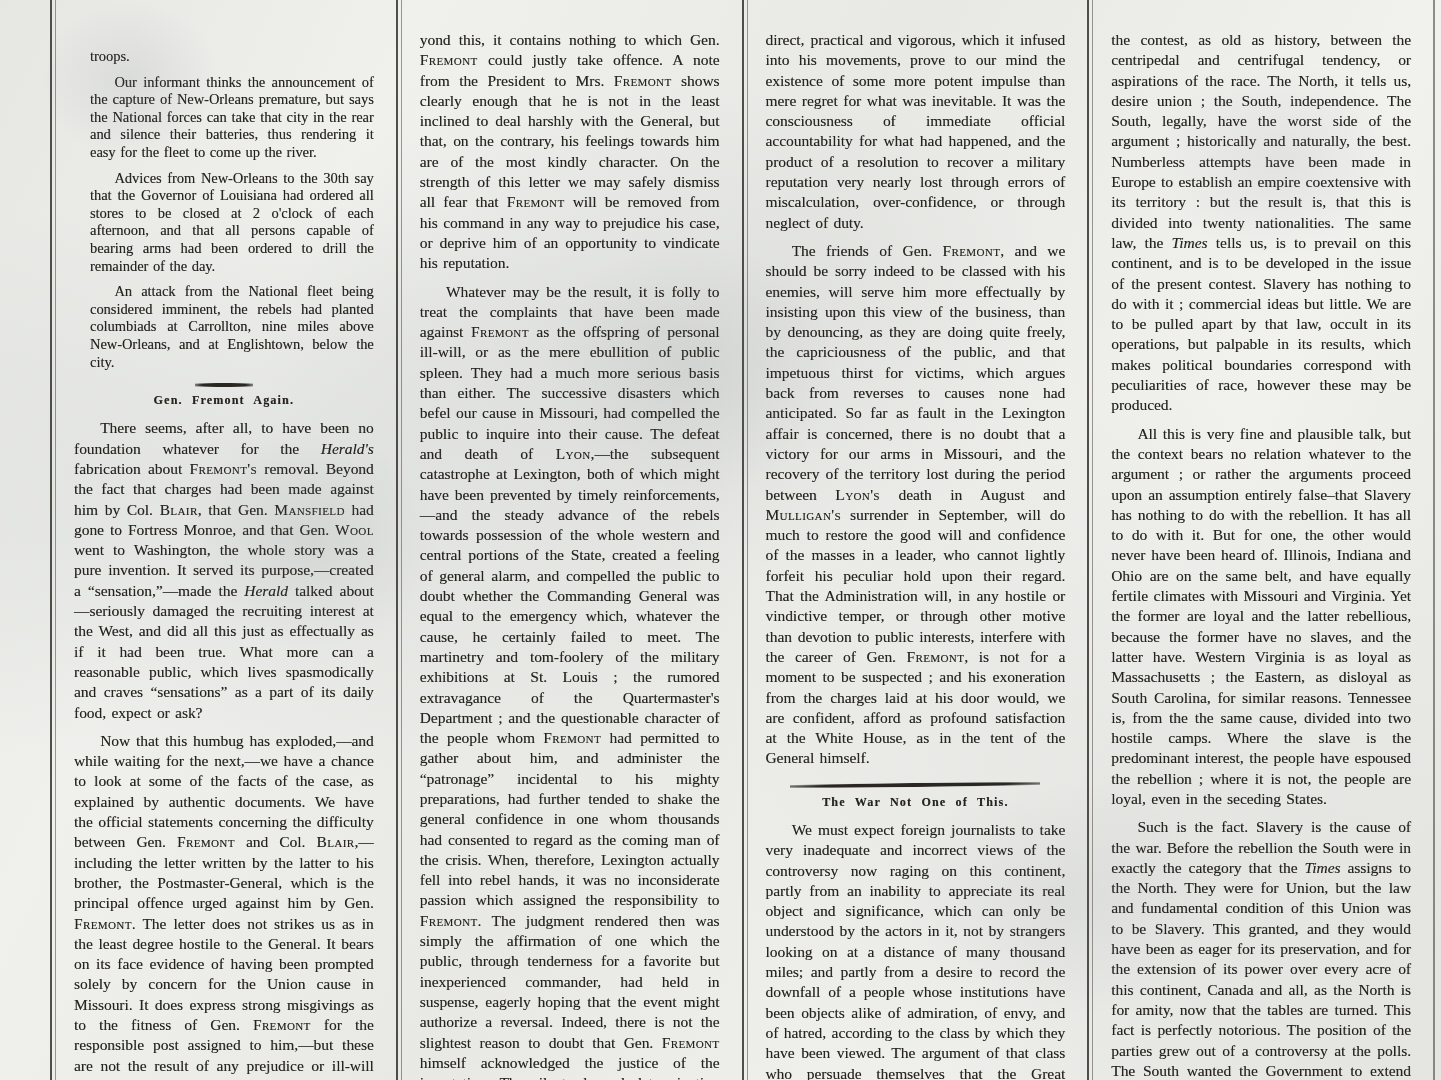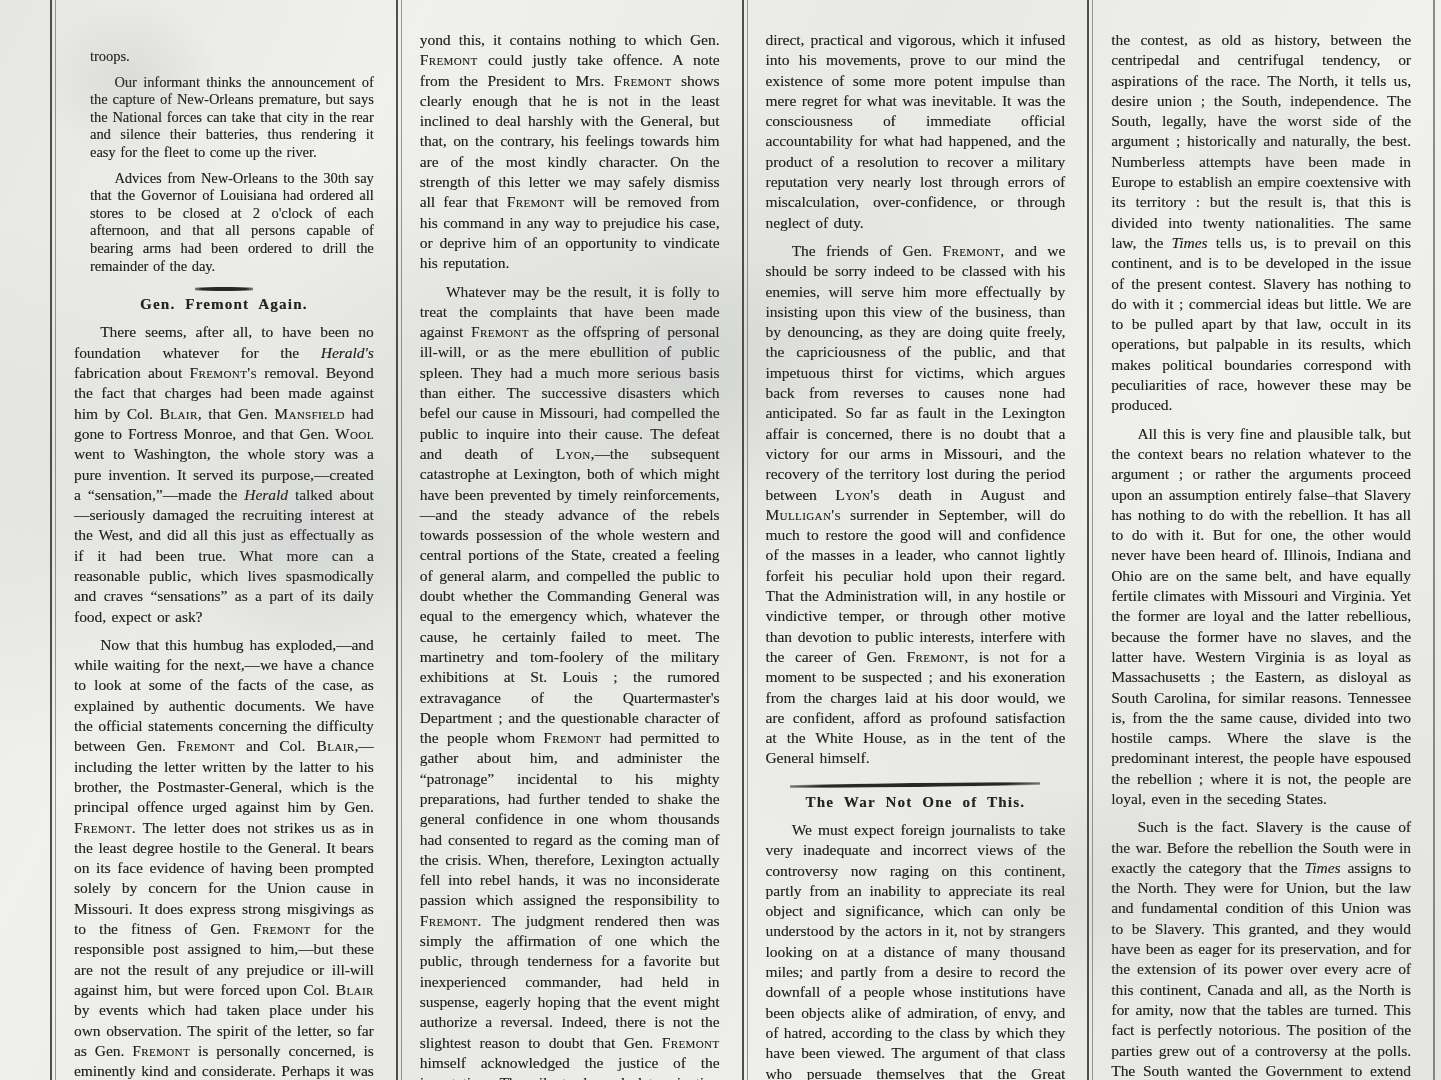--- a/index.html
+++ b/index.html
@@ -35,21 +35,21 @@
     border-left:2px solid rgba(42,39,33,.8);
     border-right:1px solid rgba(42,39,33,.45);
     box-sizing:border-box;
   }
   .colrule.faint{border-left:2px solid rgba(42,39,33,.5);border-right:none;}
   .para{margin:8px;text-indent:1.7em;word-spacing:1.5px;}
   .para.cont{text-indent:0;}
   .para.inset{margin-left:24px;font-size:14.4px;line-height:17.6px;word-spacing:1px;}
   .headline{
     margin:2px 0 5px;
-    font-size:15px;
+    font-size:12px;
     font-weight:bold;
     text-align:center;
     letter-spacing:1.2px;
     word-spacing:5px;
     text-indent:0;
   }
   .rule{
     height:4px;border:0;
     background:radial-gradient(ellipse at center,#2a2722 0%,#2a2722 55%,rgba(42,39,34,0) 95%);
   }
@@ -71,20 +71,21 @@
   <div class="stain s1"></div>
   <div class="stain s2"></div>
   <div class="stain s3"></div>
   <div class="stain s4"></div>
   <div class="stain s5"></div>
 <div class="colrule"></div>
     <div class="col col-1">
       <p class="para cont inset">troops.</p>
       <p class="para inset">Our informant thinks the announcement of the capture of New-Orleans premature, but says the National forces can take that city in the rear and silence their batteries, thus rendering it easy for the fleet to come up the river.</p>
       <p class="para inset">Advices from New-Orleans to the 30th say that the Governor of Louisiana had ordered all stores to be closed at 2 o'clock of each afternoon, and that all persons capable of bearing arms had been ordered to drill the remainder of the day.</p>
+      <p class="para inset">An attack from the National fleet being considered imminent, the rebels had planted columbiads at Carrollton, nine miles above New-Orleans, and at Englishtown, below the city.</p>
       <div class="rule short"></div>
       <h2 class="headline">Gen. Fremont Again.</h2>
       <p class="para">There seems, after all, to have been no foundation whatever for the <span class="it">Herald's</span> fabrication about <span class="sc">Fremont's</span> removal.  Beyond the fact that charges had been made against him by Col. <span class="sc">Blair</span>, that Gen. <span class="sc">Mansfield</span> had gone to Fortress Monroe, and that Gen. <span class="sc">Wool</span> went to Washington, the whole story was a pure invention.  It served its purpose,—created a “sensation,”—made the <span class="it">Herald</span> talked about—seriously damaged the recruiting interest at the West, and did all this just as effectually as if it had been true.  What more can a reasonable public, which lives spasmodically and craves “sensations” as a part of its daily food, expect or ask?</p>
       <p class="para">Now that this humbug has exploded,—and while waiting for the next,—we have a chance to look at some of the facts of the case, as explained by authentic documents.  We have the official statements concerning the difficulty between Gen. <span class="sc">Fremont</span> and Col. <span class="sc">Blair</span>,—including the letter written by the latter to his brother, the Postmaster-General, which is the principal offence urged against him by Gen. <span class="sc">Fremont</span>.  The letter does not strikes us as in the least degree hostile to the General.  It bears on its face evidence of having been prompted solely by concern for the Union cause in Missouri.  It does express strong misgivings as to the fitness of Gen. <span class="sc">Fremont</span> for the responsible post assigned to him,—but these are not the result of any prejudice or ill-will against him, but were forced upon Col. <span class="sc">Blair</span> by events which had taken place under his own observation.  The spirit of the letter, so far as Gen. <span class="sc">Fremont</span> is personally concerned, is eminently kind and considerate.  Perhaps it was an offence against military discipline in Col.  to write it,—but be-</p>
     </div>
     <div class="colrule"></div>
     <div class="col col-2">
       <p class="para cont">yond this, it contains nothing to which Gen. <span class="sc">Fremont</span> could justly take offence.  A note from the President to Mrs. <span class="sc">Fremont</span> shows clearly enough that he is not in the least inclined to deal harshly with the General, but that, on the contrary, his feelings towards him are of the most kindly character.  On the strength of this letter we may safely dismiss all fear that <span class="sc">Fremont</span> will be removed from his command in any way to prejudice his case, or deprive him of an opportunity to vindicate his reputation.</p>
       <p class="para">Whatever may be the result, it is folly to treat the complaints that have been made against <span class="sc">Fremont</span> as the offspring of personal ill-will, or as the mere ebullition of public spleen.  They had a much more serious basis than either.  The successive disasters which befel our cause in Missouri, had compelled the public to inquire into their cause.  The defeat and death of <span class="sc">Lyon</span>,—the subsequent catastrophe at Lexington, both of which might have been prevented by timely reinforcements,—and the steady advance of the rebels towards possession of the whole western and central portions of the State, created a feeling of general alarm, and compelled the public to doubt whether the Commanding General was equal to the emergency which, whatever the cause, he certainly failed to meet.  The martinetry and tom-foolery of the military exhibitions at St. Louis ; the rumored extravagance of the Quartermaster's Department ; and the questionable character of the people whom <span class="sc">Fremont</span> had permitted to gather about him, and administer the “patronage” incidental to his mighty preparations, had further tended to shake the general confidence in one whom thousands had consented to regard as the coming man of the crisis.  When, therefore, Lexington actually fell into rebel hands, it was no inconsiderate passion which assigned the responsibility to <span class="sc">Fremont</span>.  The judgment rendered then was simply the affirmation of one which the public, through tenderness for a favorite but inexperienced commander, had held in suspense, eagerly hoping that the event might authorize a reversal.  Indeed, there is not the slightest reason to doubt that Gen. <span class="sc">Fremont</span> himself acknowledged the justice of the imputation.  The silent, dogged determination with which he entered upon the task of retrieving the calamity ; the entire change which the occasion wrought in his mode of conducting the war ; the energy,</p>
     </div>

